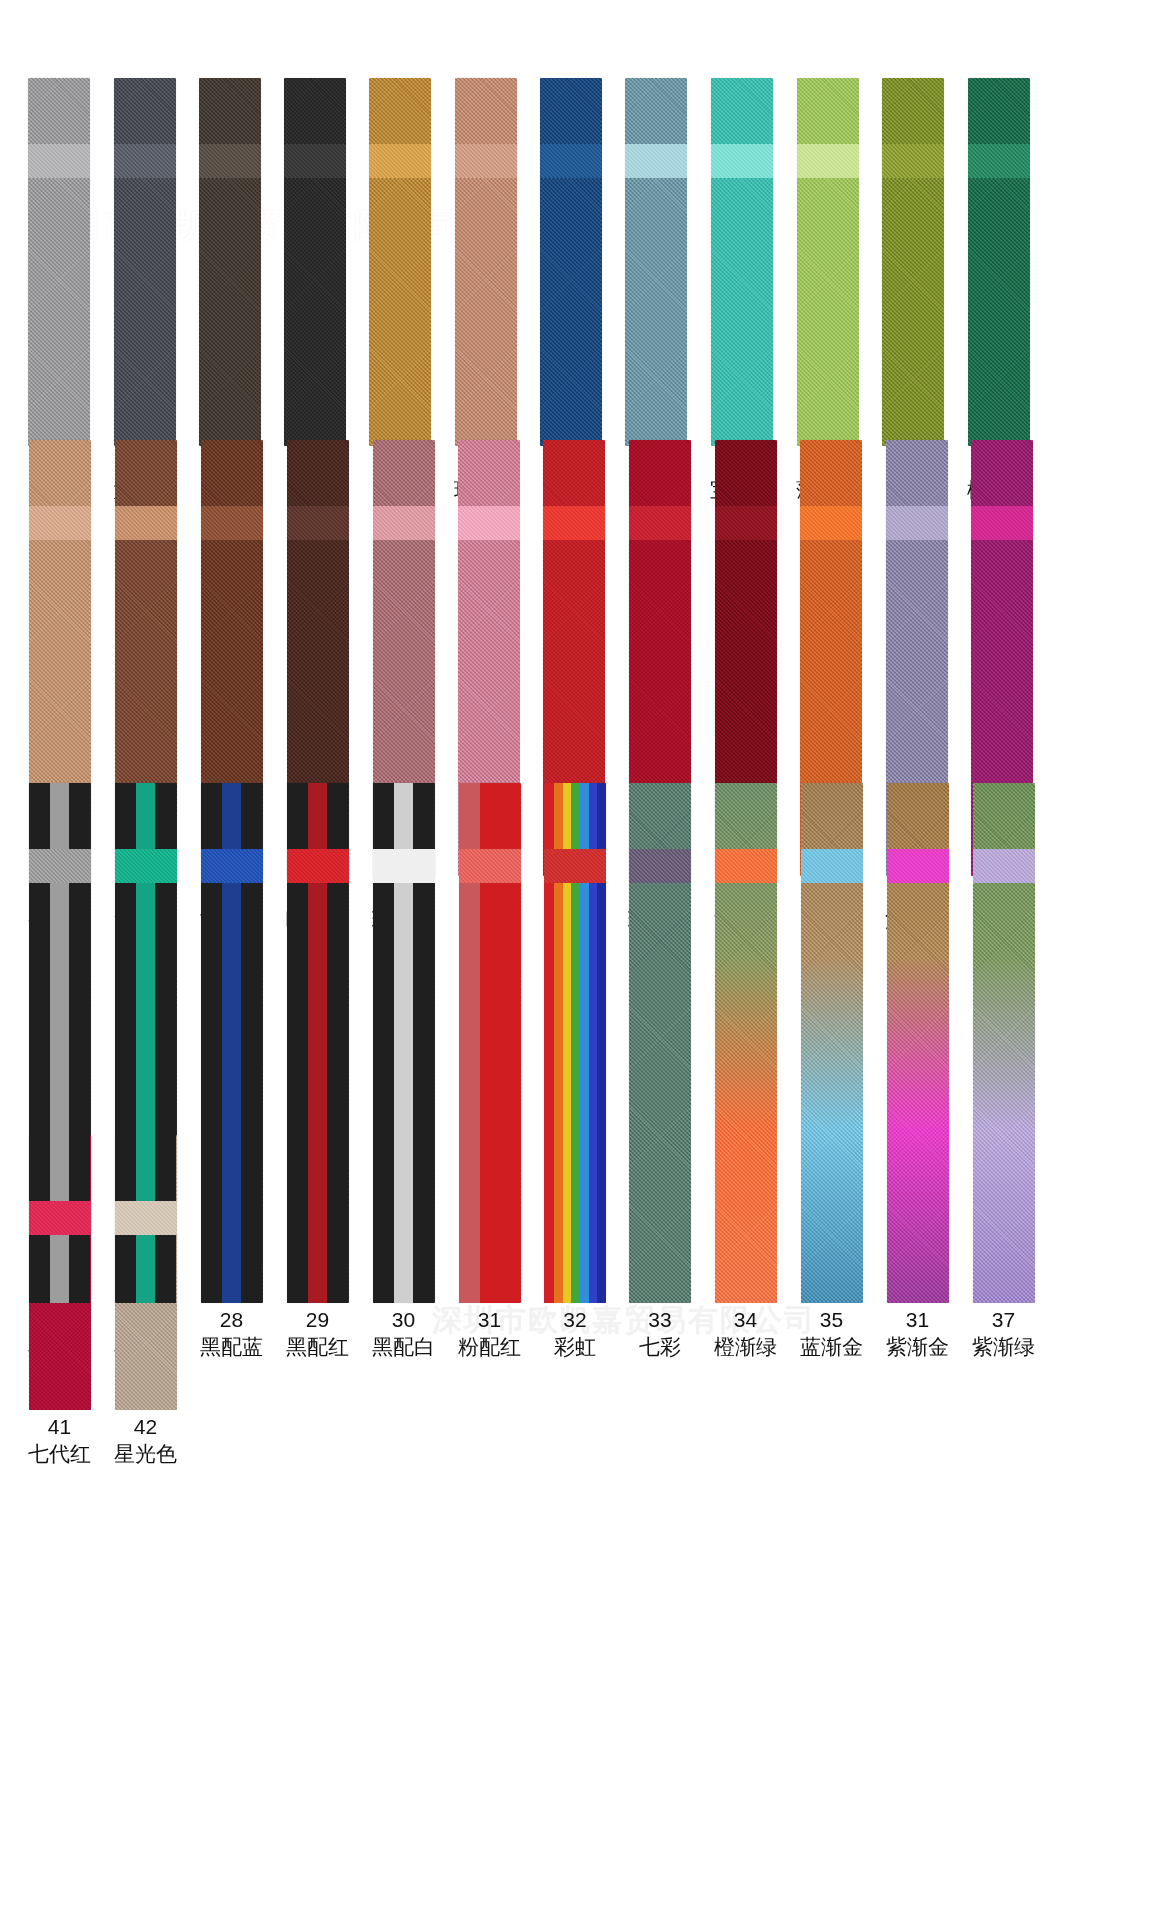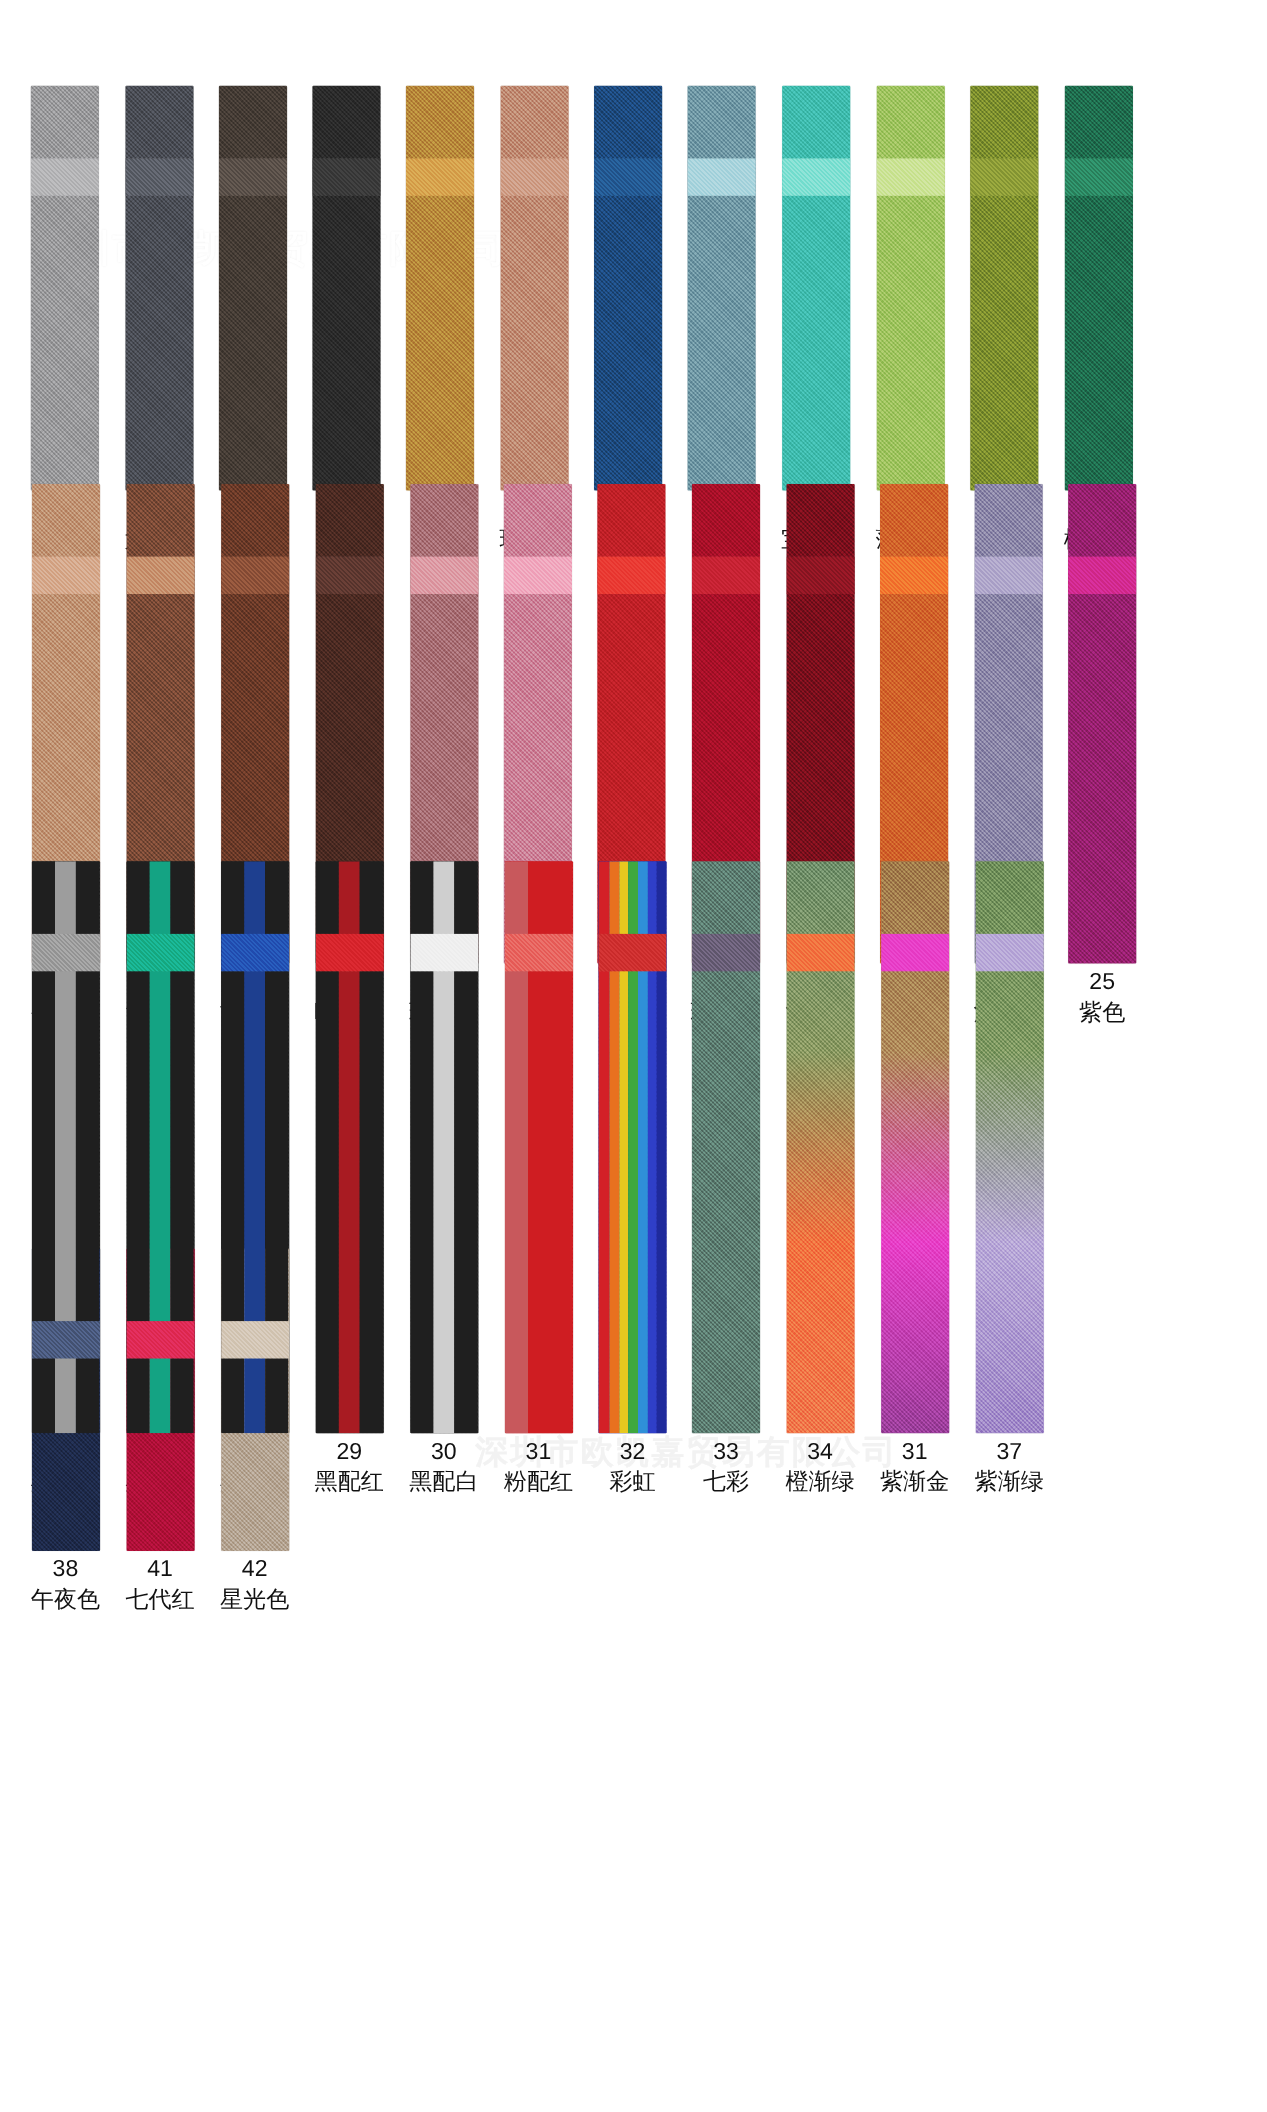--- a/index.html
+++ b/index.html
@@ -352,43 +352,43 @@
         <div class="name">七彩</div>
       </div>
       <div class="cell">
         <div class="swatch" style="width: 62px; height: 520px; background: linear-gradient(rgb(111, 143, 106), rgb(138, 154, 98), rgb(242, 113, 63), rgb(240, 118, 74));">
           <div class="band" style="top: 66px; height: 34px; background: rgb(242, 113, 63);"></div>
         </div>
         <div class="num">34</div>
         <div class="name">橙渐绿</div>
       </div>
       <div class="cell">
+        <div class="swatch" style="width: 62px; height: 520px; background: linear-gradient(rgb(160, 127, 85), rgb(176, 143, 102), rgb(118, 195, 224), rgb(74, 143, 181));">
+          <div class="band" style="top: 66px; height: 34px; background: rgb(118, 195, 224);"></div>
+        </div>
+        <div class="num">35</div>
+        <div class="name">蓝渐金</div>
+      </div>
+      <div class="cell">
         <div class="swatch" style="width: 62px; height: 520px; background: linear-gradient(rgb(160, 122, 74), rgb(176, 138, 90), rgb(232, 63, 200), rgb(155, 63, 155));">
           <div class="band" style="top: 66px; height: 34px; background: rgb(232, 63, 200);"></div>
         </div>
         <div class="num">31</div>
         <div class="name">紫渐金</div>
       </div>
       <div class="cell">
         <div class="swatch" style="width: 62px; height: 520px; background: linear-gradient(rgb(111, 143, 90), rgb(127, 154, 98), rgb(184, 168, 216), rgb(159, 135, 200));">
           <div class="band" style="top: 66px; height: 34px; background: rgb(184, 168, 216);"></div>
         </div>
         <div class="num">37</div>
         <div class="name">紫渐绿</div>
       </div>
     </div>
   <div class="row" id="row-3" style="top: 1135px; left: 28px; gap: 23px;">
       <div class="cell">
-        <div class="swatch" style="width: 62px; height: 275px; background: rgb(30, 42, 74);">
-          <div class="band" style="top: 66px; height: 34px; background: rgb(74, 90, 126);"></div>
-        </div>
-        <div class="num">38</div>
-        <div class="name">午夜色</div>
-      </div>
-      <div class="cell">
         <div class="swatch" style="width: 62px; height: 275px; background: rgb(176, 16, 56);">
           <div class="band" style="top: 66px; height: 34px; background: rgb(224, 42, 85);"></div>
         </div>
         <div class="num">41</div>
         <div class="name">七代红</div>
       </div>
       <div class="cell">
         <div class="swatch" style="width: 62px; height: 275px; background: rgb(181, 164, 146);">
           <div class="band" style="top: 66px; height: 34px; background: rgb(212, 199, 182);"></div>
         </div>

